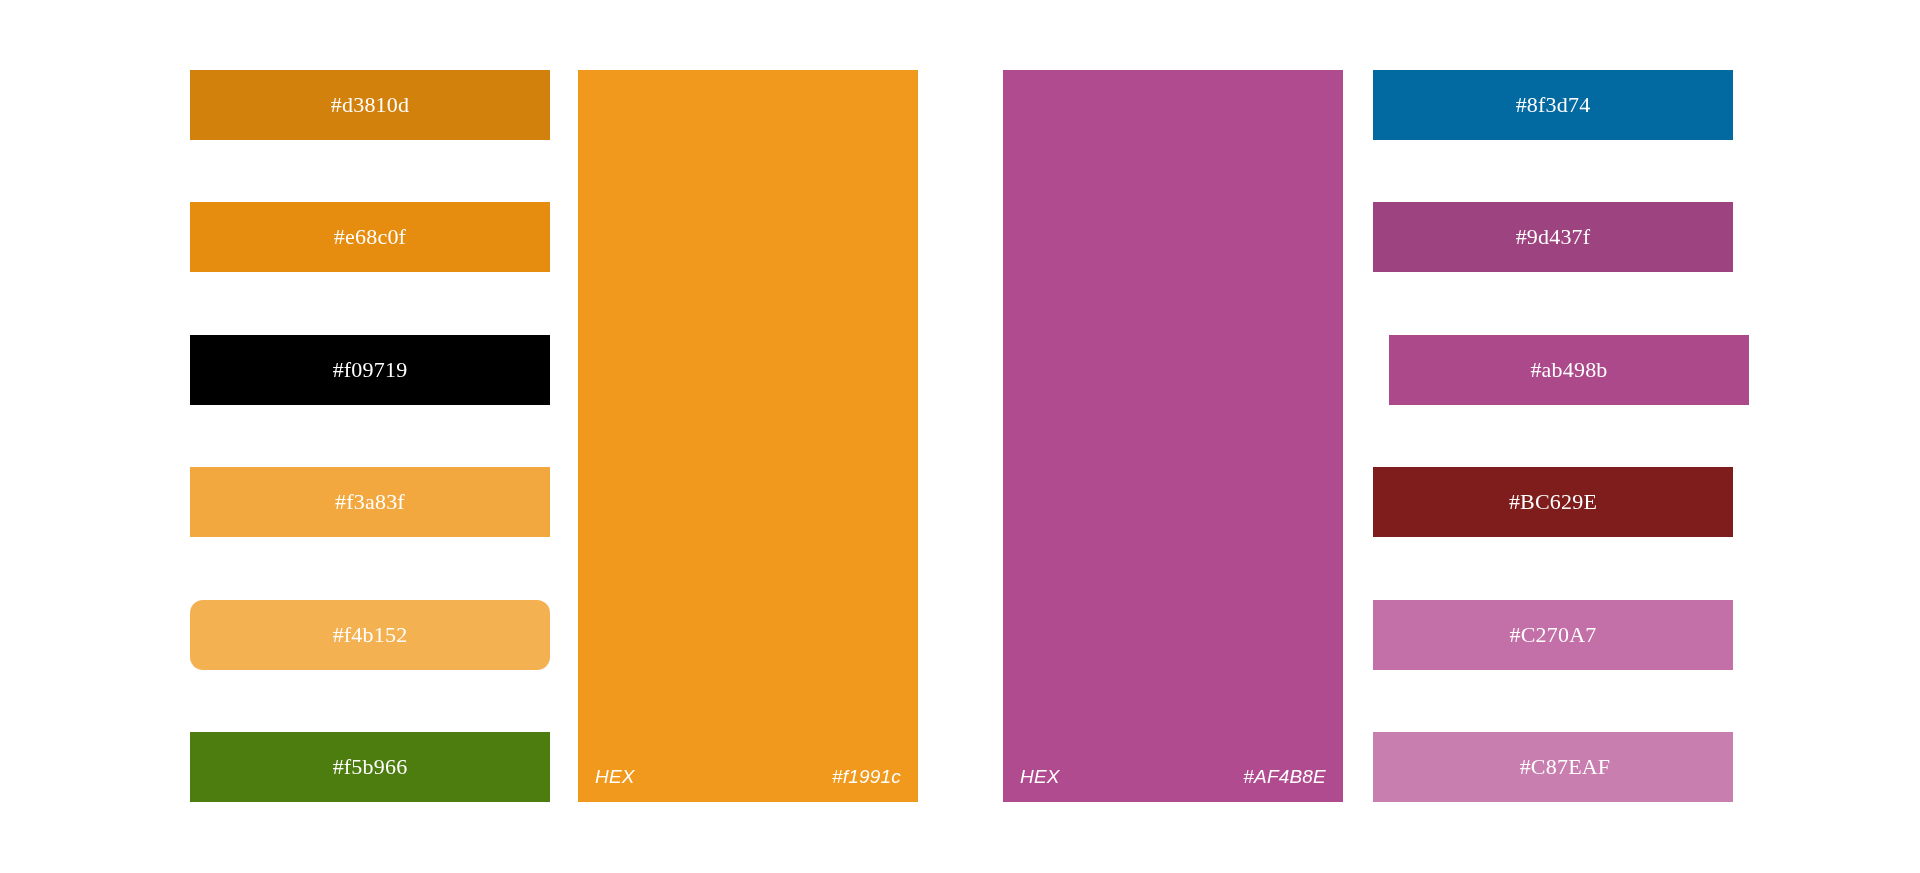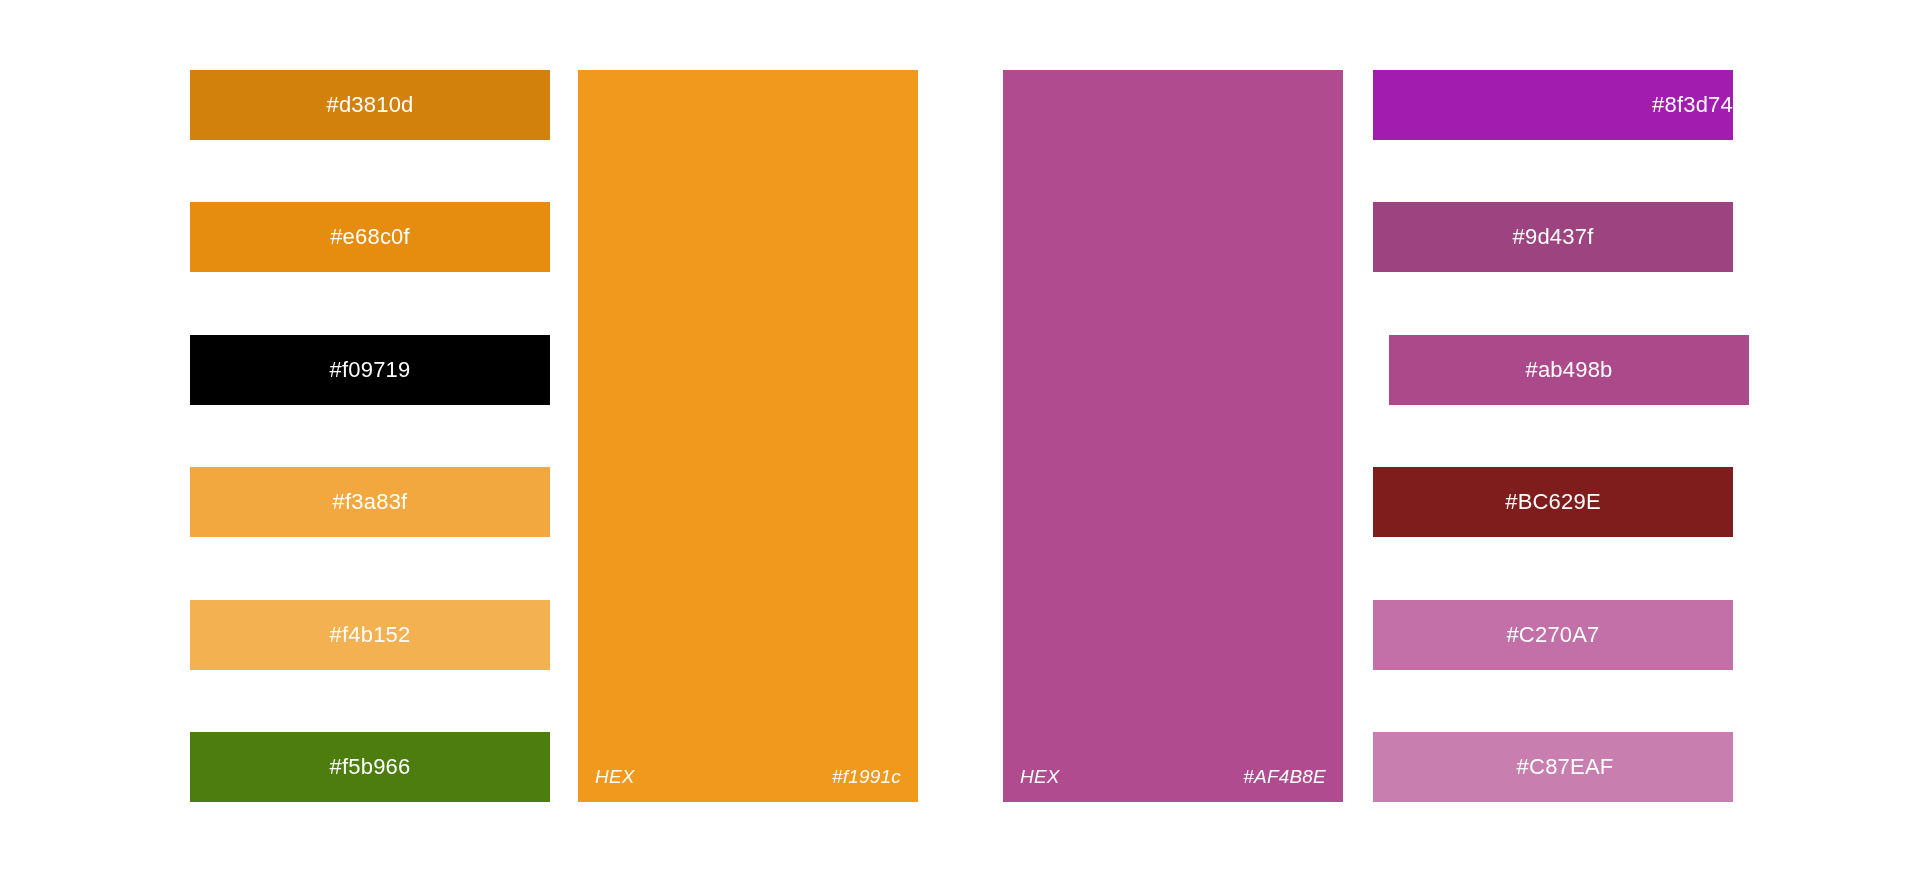--- a/index.html
+++ b/index.html
@@ -41,21 +41,21 @@
     align-items: center;
     justify-content: center;
     box-sizing: border-box;
   }
   .swatch-label {
     color: #ffffff;
     font-size: 22px;
     font-weight: 400;
     letter-spacing: 0.2px;
     line-height: 1;
-    font-family: Liberation Sans, sans-serif;
+    font-family: Liberation Serif, serif;
   }
 
   
   .feature-panel {
     position: absolute;
     top: 70px;
     height: 732px;
     box-sizing: border-box;
     display: flex;
     flex-direction: column;
@@ -93,21 +93,21 @@
     </div>
     <div class="swatch" style="background-color: rgb(230, 140, 15);">
       <span class="swatch-label">#e68c0f</span>
     </div>
     <div class="swatch" style="background-color: #000000;">
       <span class="swatch-label">#f09719</span>
     </div>
     <div class="swatch" style="background-color: rgb(243, 168, 63);">
       <span class="swatch-label">#f3a83f</span>
     </div>
-    <div class="swatch" style="background-color: rgb(244, 177, 82);">
+    <div class="swatch" style="background-color: rgb(244, 177, 82); border-radius: 13px;">
       <span class="swatch-label">#f4b152</span>
     </div>
     <div class="swatch" style="background-color: #4d7c0f;">
       <span class="swatch-label">#f5b966</span>
     </div>
   </div>
 
   <div class="feature-panel orange-panel" style="background-color: rgb(241, 153, 28);">
     <div class="panel-footer">
       <span class="panel-footer-key">HEX</span>
@@ -116,21 +116,21 @@
   </div>
 
   <div class="feature-panel magenta-panel" style="background-color: rgb(175, 75, 142);">
     <div class="panel-footer">
       <span class="panel-footer-key">HEX</span>
       <span class="panel-footer-value">#AF4B8E</span>
     </div>
   </div>
 
   <div class="swatch-column right">
-    <div class="swatch" style="background-color: #a21caf; justify-content: flex-end;">
+    <div class="swatch" style="background-color: #0369a1;">
       <span class="swatch-label">#8f3d74</span>
     </div>
     <div class="swatch" style="background-color: rgb(157, 67, 127);">
       <span class="swatch-label">#9d437f</span>
     </div>
     <div class="swatch" style="background-color: rgb(171, 73, 139); margin-left: 16px;">
       <span class="swatch-label">#ab498b</span>
     </div>
     <div class="swatch" style="background-color: #7f1d1d;">
       <span class="swatch-label">#BC629E</span>

